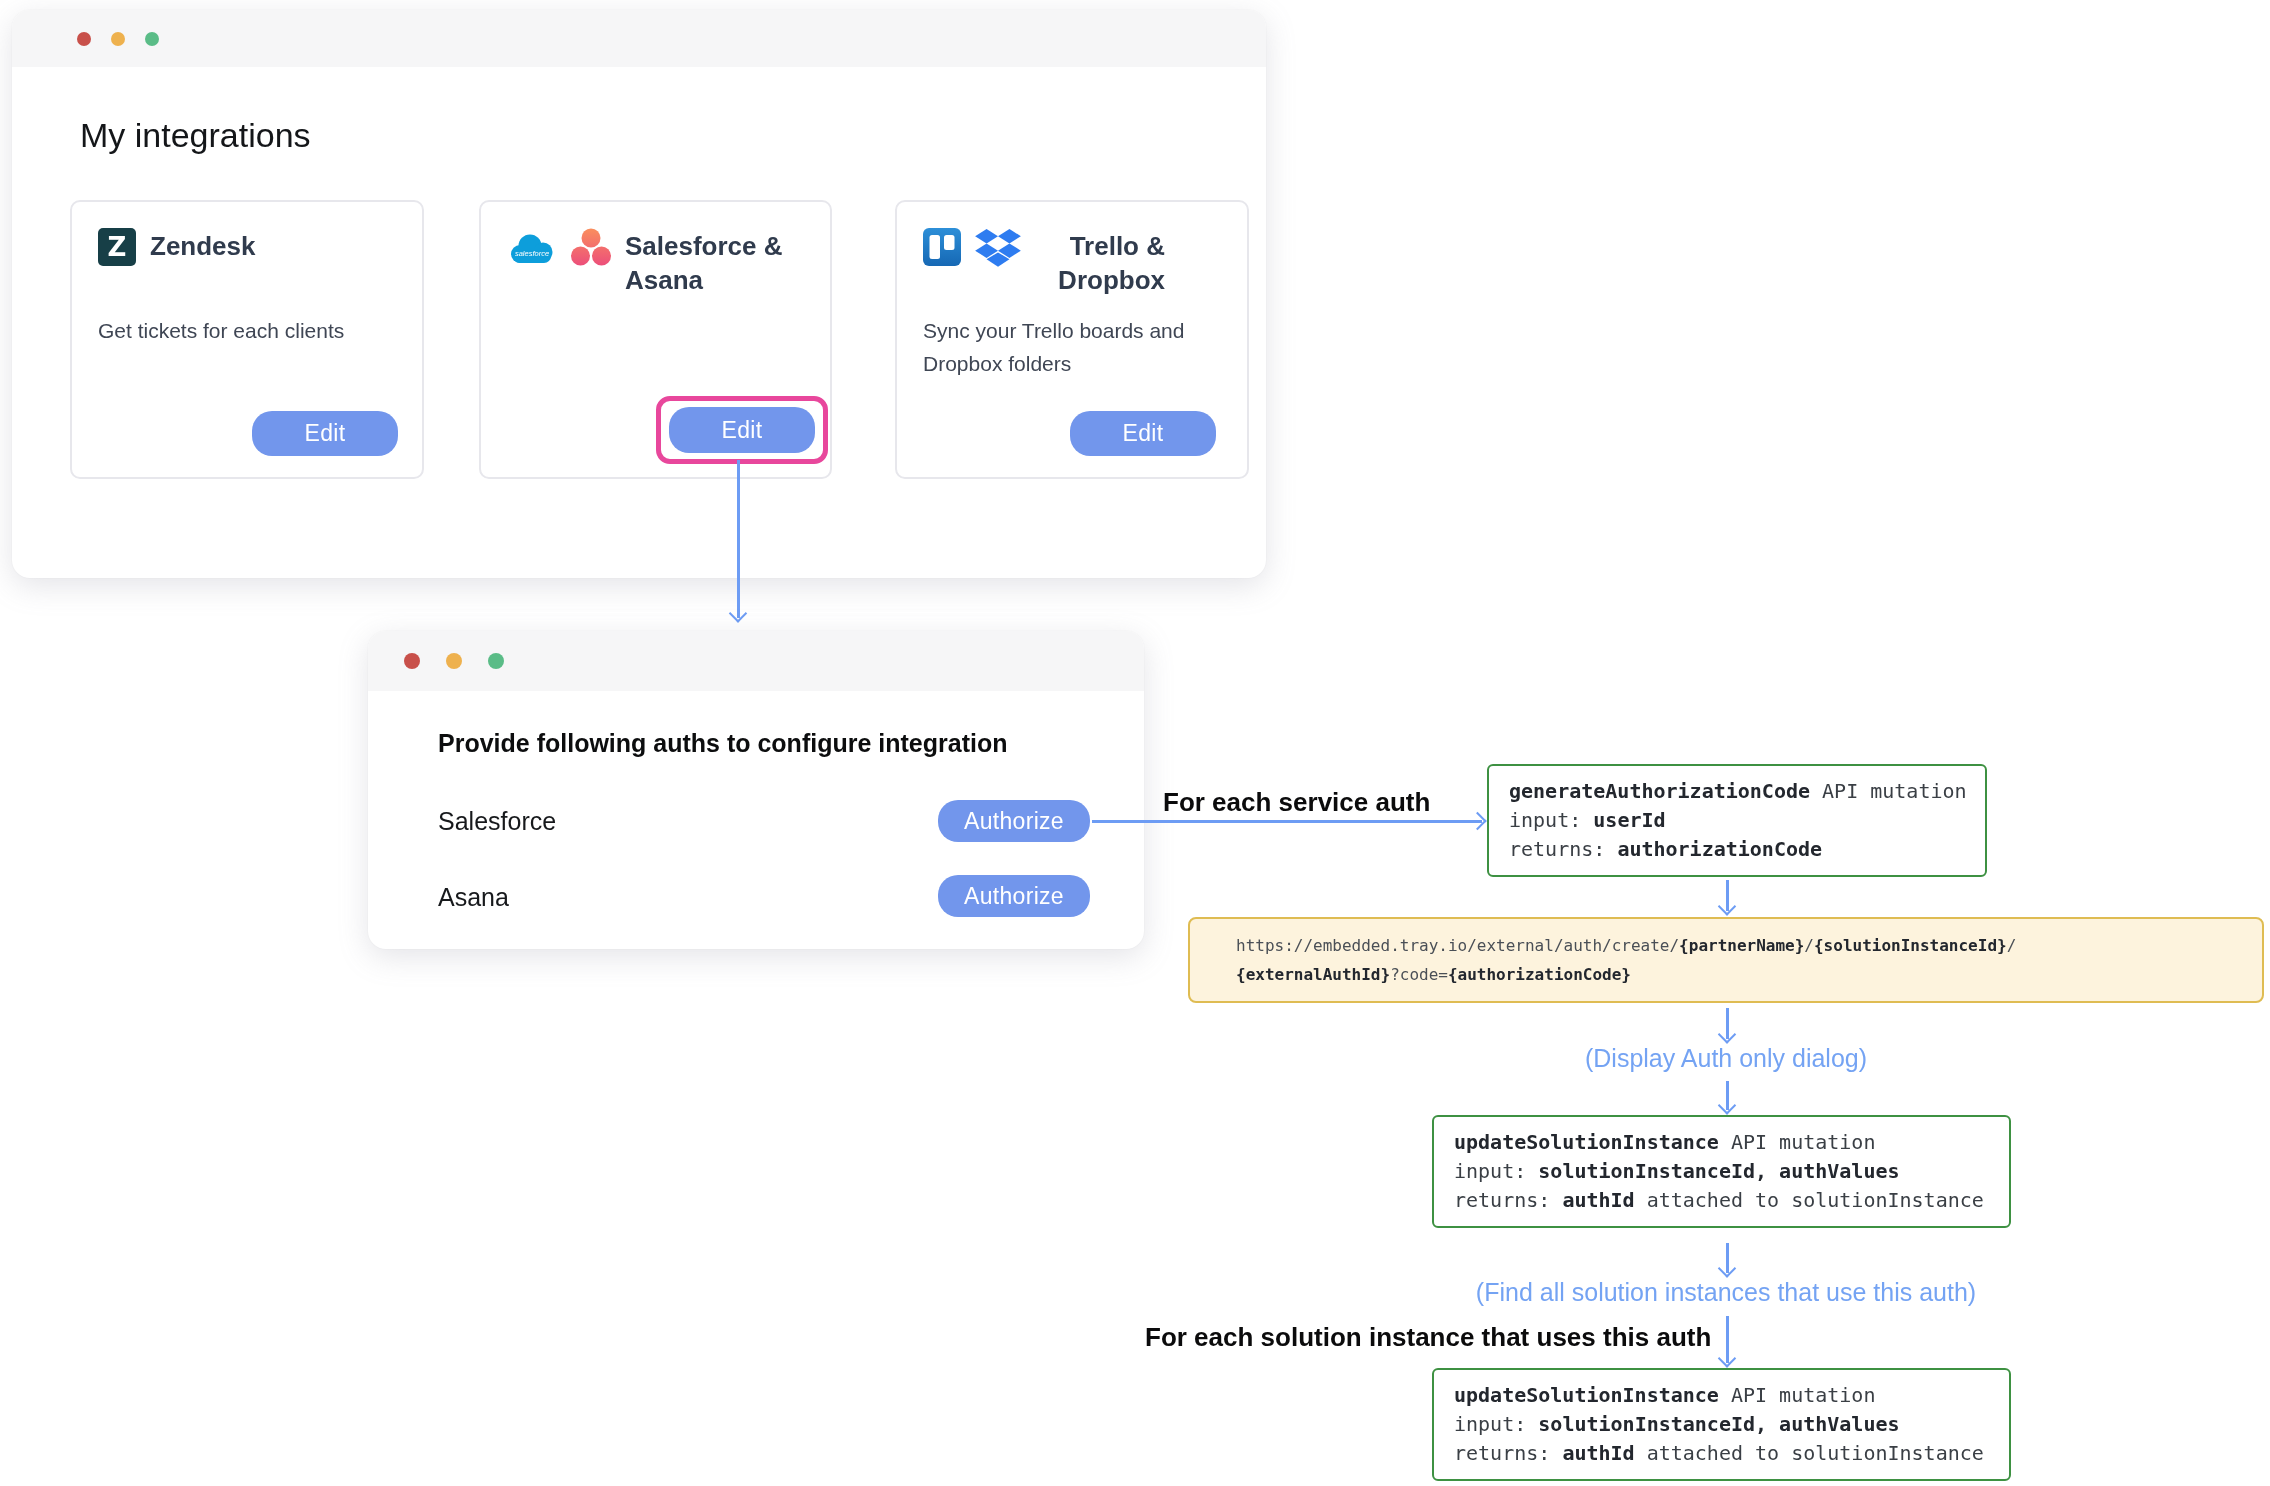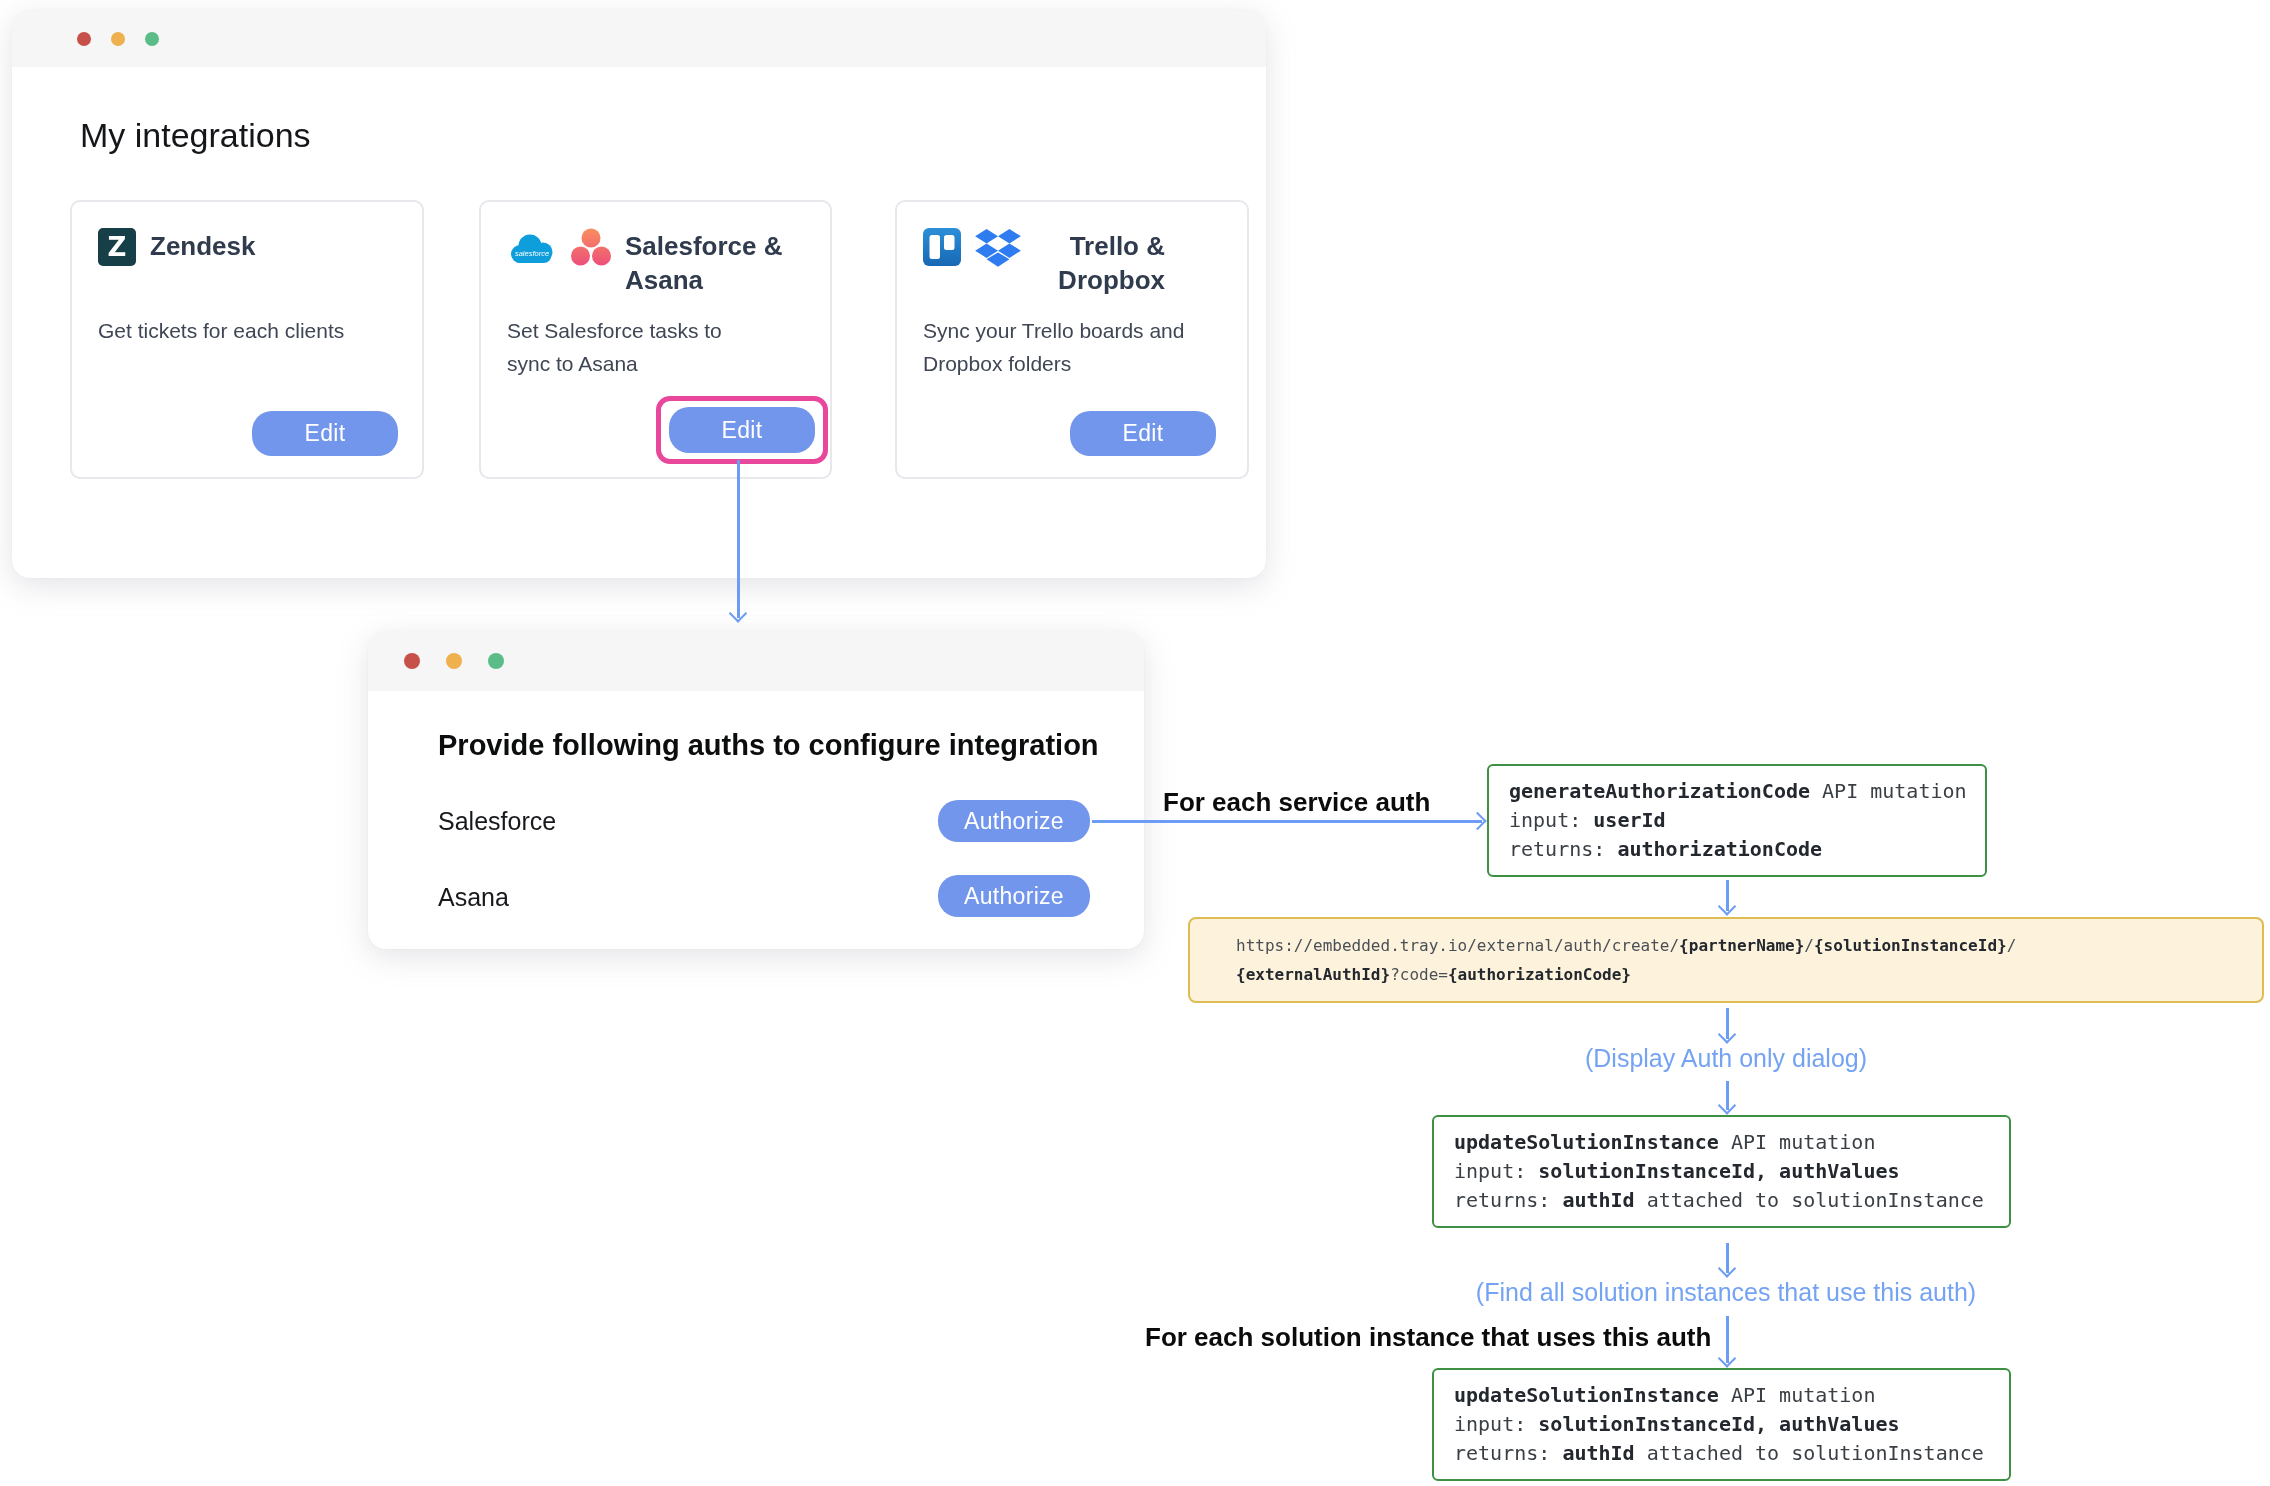--- a/index.html
+++ b/index.html
@@ -34,21 +34,21 @@
   .card-btn{position:absolute;width:146px;height:45px;}
   #card-zendesk .card-btn{left:180px;top:209px;}
   #card-salesforce-asana .card-btn{left:188px;top:205px;height:46px;}
   #card-trello-dropbox .card-btn{left:173px;top:209px;}
   .highlight-ring{position:absolute;left:175px;top:194px;width:172px;height:68px;
                   border:5px solid #e8479c;border-radius:14px;box-sizing:border-box;}
 
   #win2{left:368px;top:631px;width:776px;height:318px;}
   #win2 .titlebar{height:60px;padding-left:36px;gap:26px;}
   #win2 .dot{width:16px;height:16px;}
-  .auth-heading{position:absolute;left:70px;top:98px;font-size:29px;font-weight:700;color:#0c0d0e;}
+  .auth-heading{position:absolute;left:70px;top:98px;font-size:25px;font-weight:700;color:#0c0d0e;}
   .auth-service{position:absolute;left:70px;font-size:25px;font-weight:500;color:#17191c;}
   .auth-btn{position:absolute;left:570px;width:152px;height:42px;font-size:23px;}
 
   
   .zendesk-badge{width:38px;height:38px;background:#173f47;border-radius:5px;display:flex;
                  align-items:center;justify-content:center;color:#fff;font-weight:bold;
                  font-size:26px;font-family:"DejaVu Sans",sans-serif;}
 
   
   .varrow{position:absolute;width:2.5px;background:#6d9cf4;}
@@ -117,21 +117,20 @@
             </defs>
             <g fill="url(#asanaGrad)">
               <circle cx="20" cy="10" r="9.5"></circle>
                 <circle cx="9.5" cy="28" r="9.5"></circle>
                 <circle cx="30.5" cy="28" r="9.5"></circle>
             </g>
           </svg>
         </span>
         <span class="card-title t-sa">Salesforce &amp; Asana</span>
       </div>
-      <div class="card-desc" style="width:250px;">Set Salesforce tasks to sync to Asana</div>
       <div class="highlight-ring"></div>
       <div class="btn card-btn">Edit</div>
     </div>
 
     <div class="card" id="card-trello-dropbox">
       <div class="card-head">
         <span>
           <svg width="38" height="38" viewBox="0 0 38 38">
             <defs>
               <linearGradient id="trelloGrad" x1="0" y1="0" x2="0" y2="38" gradientUnits="userSpaceOnUse">

